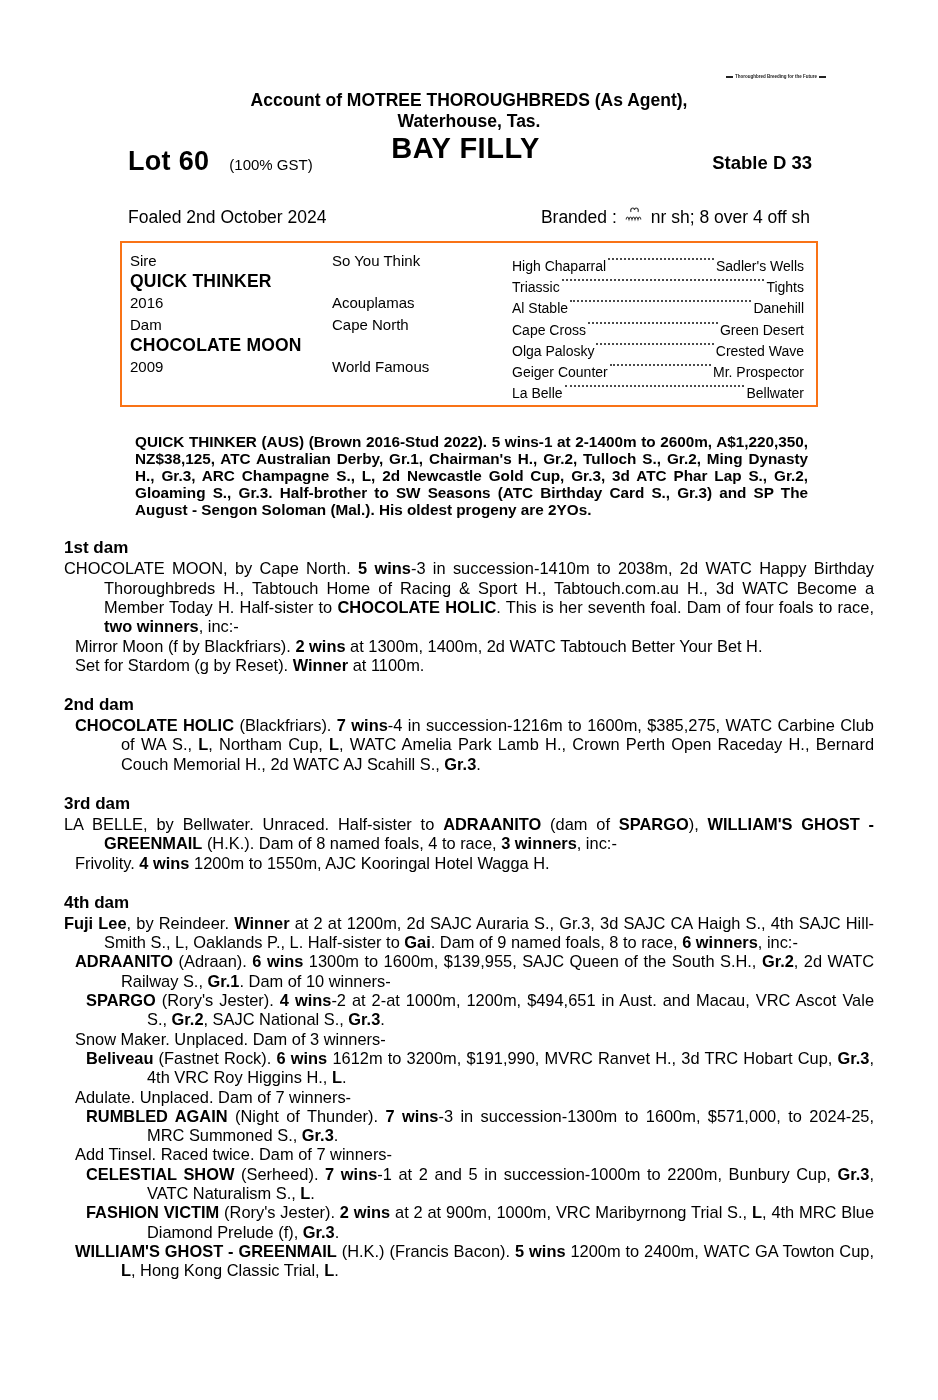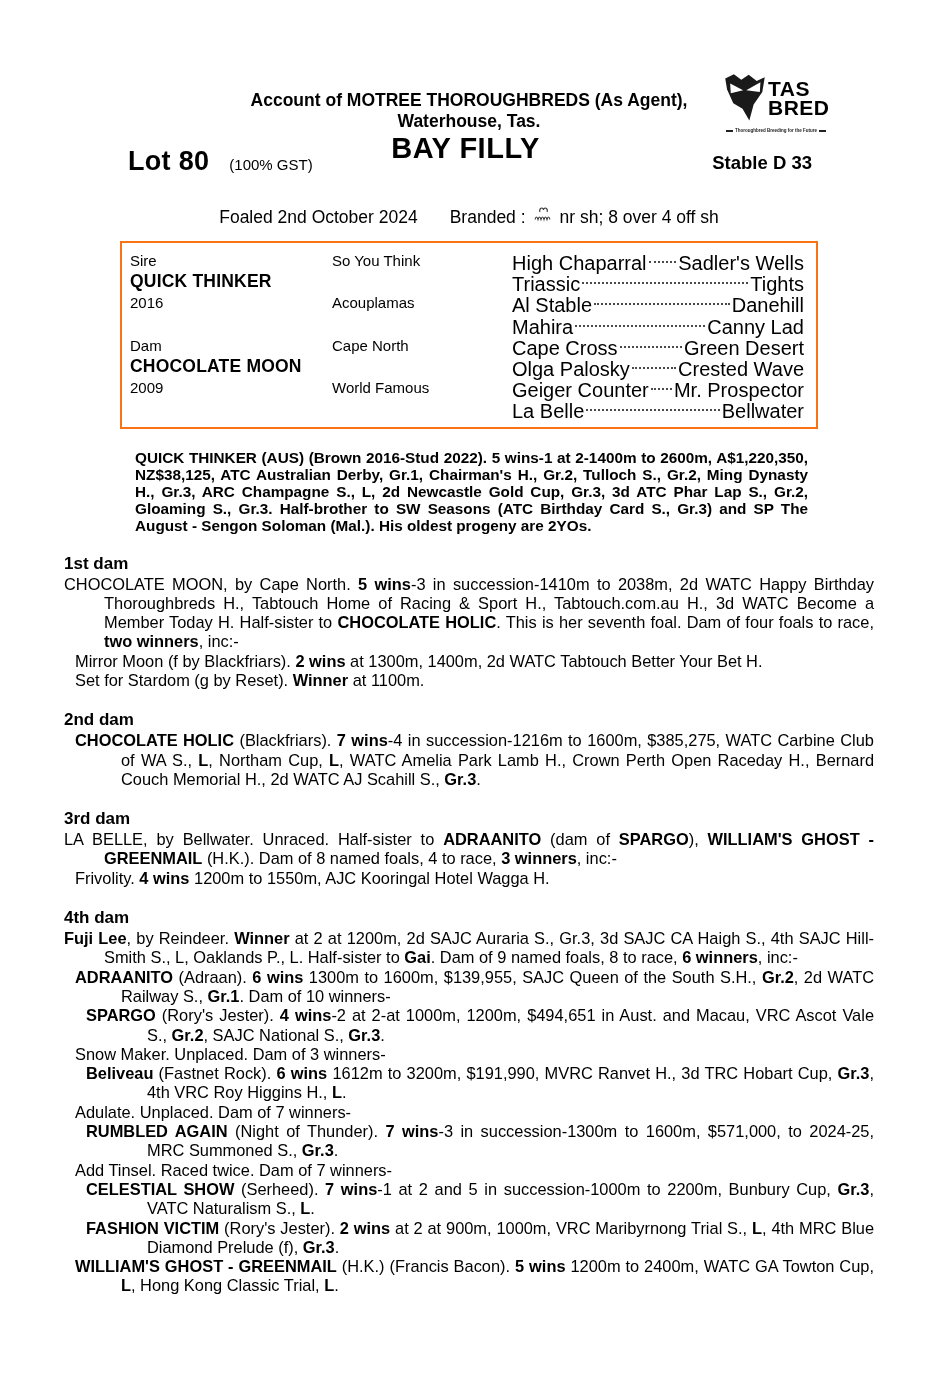--- a/index.html
+++ b/index.html
@@ -20,76 +20,63 @@
   .logo-tagline .tx { font-size:4.5px; font-weight:bold; white-space:nowrap; color:#222; }
 
   
   .account { text-align:center; padding-top:90px; font-weight:bold; font-size:17.5px; line-height:20.5px; }
   .lot-row { position:relative; margin:10px 126px 0 128px; height:36px; }
   .lot-left { position:absolute; bottom:0; left:0; display:flex; align-items:baseline; }
   .lot-label { font-size:27px; font-weight:bold; letter-spacing:0.3px; }
   .lot-gst { font-size:15px; margin-left:20px; }
   .lot-title { position:absolute; bottom:12px; left:50%; transform:translateX(-53%); font-size:29px; font-weight:bold; letter-spacing:0.5px; }
   .lot-stable { position:absolute; bottom:3px; right:0; font-size:18.5px; font-weight:bold; }
-  .foaled-row { display:flex; justify-content:center; align-items:baseline; margin:8px 128px 0; font-size:17.5px;gap:32px; }
+  .foaled-row { display:flex; justify-content:space-between; align-items:baseline; margin:8px 128px 0; font-size:17.5px;gap:32px; }
   .branded { display:flex; align-items:center; gap:5px;margin-top:21px; }
 
   
   .ped-table { margin:13px 120px 0; border:2px solid #f97316; padding:7px 12px 7px 8px; }
   .ped-row { display:flex; height:21.2px; }
   .pc1 { width:202px; font-size:15px; align-self:center; white-space:nowrap; }
   .pc1.big { font-weight:bold; font-size:17.5px; letter-spacing:0.2px; }
   .pc2 { width:180px; font-size:15px; align-self:center; white-space:nowrap; }
-  .pleader { flex:1; display:flex; align-items:center; font-size:20px; padding-bottom:2px;margin-top:8px; }
+  .pleader { flex:1; display:flex; align-items:flex-start; font-size:14px; padding-bottom:2px;margin-top:8px; }
   .pl-l, .pl-r { white-space:nowrap; }
   .pdots { flex:1; border-bottom:2px dotted #4a4a4a; margin:0 2px 3px; min-width:8px; }
 
   
-  .sire-para { margin:20px 130px 0 135px; font-weight:bold; font-size:15.3px; line-height:17px; text-align:justify; }
+  .sire-para { margin:26px 130px 0 135px; font-weight:bold; font-size:15.3px; line-height:17px; text-align:justify; }
 
   
   .sections { margin:0 64px; }
   .dam-heading { font-weight:bold; font-size:17px; margin-top:20px; margin-bottom:1px; }
   .para { font-size:16.4px; line-height:19.3px; text-align:justify; }
   .ind0 { padding-left:40px; text-indent:-40px; }
   .ind1 { padding-left:57px; text-indent:-46px; }
   .ind2 { padding-left:83px; text-indent:-61px; }
 </style>
 </head>
 <body>
 
 <div class="logo">
-  <div class="logo-top">
-    <span>
-      <svg width="42" height="50" viewBox="0 0 34 40">
-        <path d="M1 5 L8 1.5 L14 6 L20 2 L26.5 7 L33 4 L31 16 L24 26 L20.5 39 L15 29.5 L7.5 25 L2.5 14 Z" fill="#1a1a1a"></path>
-        <path d="M5 9 L15.5 14.5 L5.5 17 Z" fill="#ffffff"></path>
-        <path d="M29.5 8 L18 14.5 L29 16 Z" fill="#ffffff"></path>
-      </svg>
-    </span>
-    <div class="logo-text">
-      <div>TAS</div>
-      <div>BRED</div>
-    </div>
-  </div>
   <div class="logo-tagline">
     <span class="tl"></span>
     <span class="tx">Thoroughbred Breeding for the Future</span>
     <span class="tl"></span>
   </div>
 </div>
 
 <div class="account">
   <div>Account of MOTREE THOROUGHBREDS (As Agent),</div>
   <div>Waterhouse, Tas.</div>
 </div>
 
 <div class="lot-row">
   <div class="lot-left">
-    <span class="lot-label">Lot 80</span>
+    <span class="lot-label">Lot 60</span>
     <span class="lot-gst">(100% GST)</span>
   </div>
   <div class="lot-title">BAY FILLY</div>
   <div class="lot-stable">Stable D 33</div>
 </div>
 
 <div class="foaled-row">
   <span>Foaled 2nd October 2024</span>
   <span class="branded">
     <span>Branded :</span>
@@ -122,29 +109,20 @@
         <span class="pl-r">Tights</span>
       </span>
     </div>
     <div class="ped-row">
       <span class="pc1">2016</span>
       <span class="pc2">Acouplamas</span>
       <span class="pleader">
         <span class="pl-l">Al Stable</span>
         <span class="pdots"></span>
         <span class="pl-r">Danehill</span>
-      </span>
-    </div>
-    <div class="ped-row">
-      <span class="pc1"></span>
-      <span class="pc2"></span>
-      <span class="pleader">
-        <span class="pl-l">Mahira</span>
-        <span class="pdots"></span>
-        <span class="pl-r">Canny Lad</span>
       </span>
     </div>
     <div class="ped-row">
       <span class="pc1">Dam</span>
       <span class="pc2">Cape North</span>
       <span class="pleader">
         <span class="pl-l">Cape Cross</span>
         <span class="pdots"></span>
         <span class="pl-r">Green Desert</span>
       </span>

